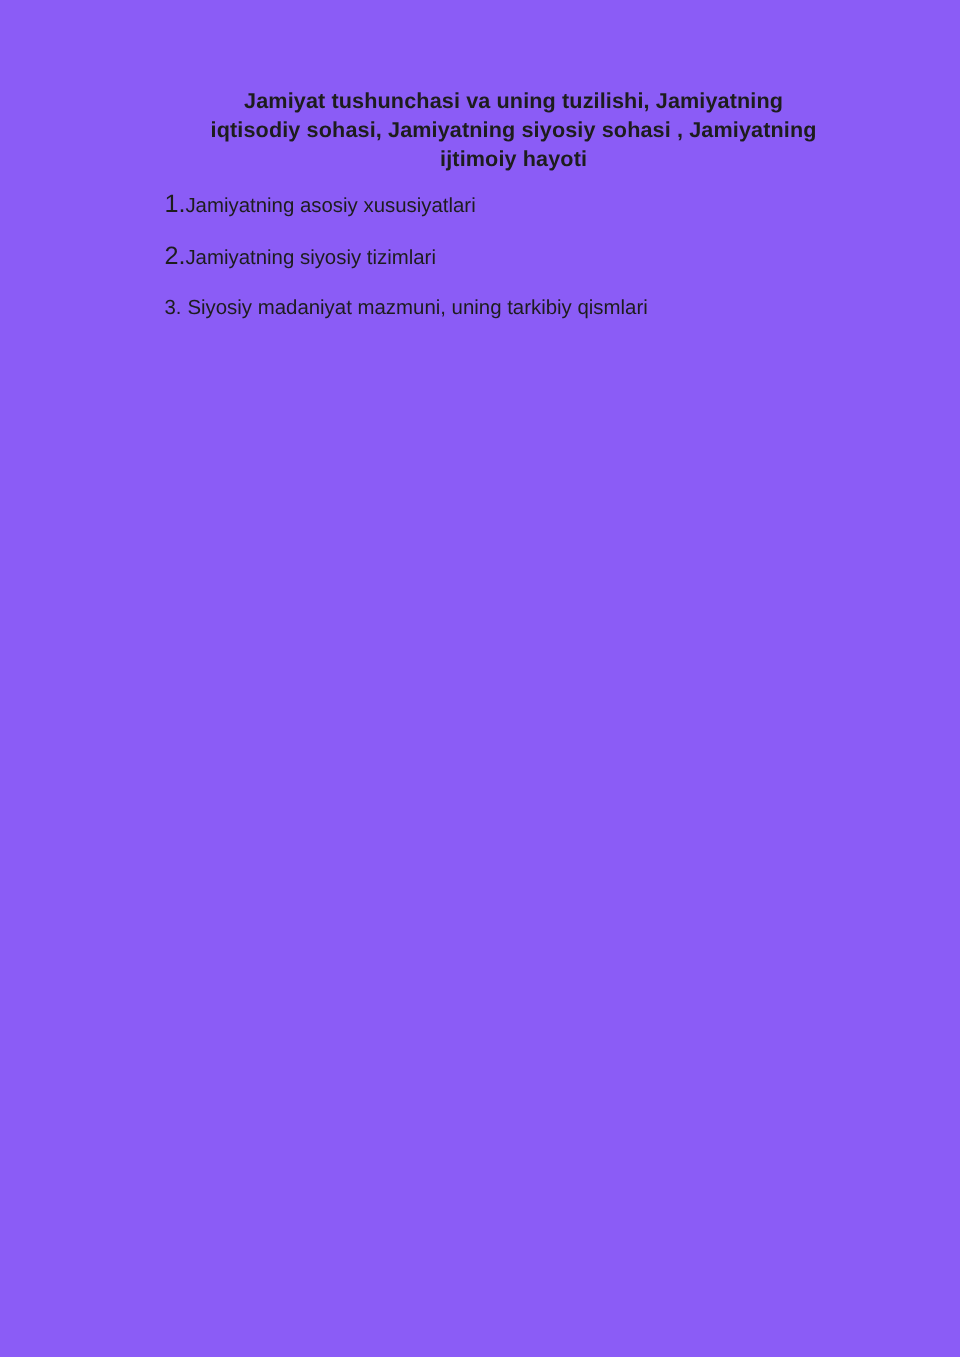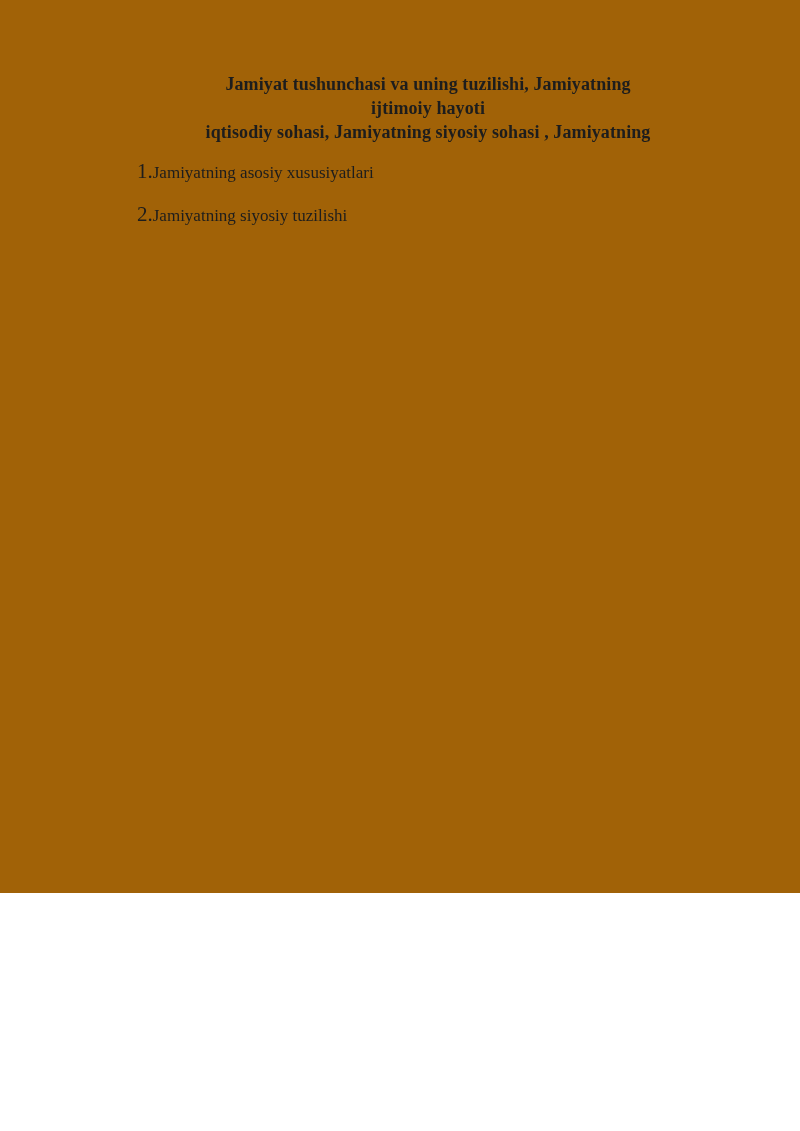--- a/index.html
+++ b/index.html
@@ -3,23 +3,23 @@
 <meta charset="utf-8">
 <style>
   html, body {
     margin: 0;
     padding: 0;
     background: #ffffff;
   }
   .page {
     position: relative;
     width: 800px;
-    height: 893px;
-    background: #a16207;
-    font-family: Liberation Serif, serif;
+    height: 1131px;
+    background: #8b5cf6;
+    font-family: Liberation Sans, sans-serif;
     color: #1d1d1d;
     overflow: hidden;
     box-sizing: border-box;
   }
   .content {
     padding: 72px 40px 0 96px; 
   }
   .title {
     margin: 0;
     font-size: 18px;
@@ -64,24 +64,25 @@
   }
 </style>
 </head>
 <body>
 
 <div class="page">
   <div class="content">
 
     <h1 class="title">
       <span class="tline">Jamiyat tushunchasi va uning tuzilishi, Jamiyatning</span>
+      <span class="tline">iqtisodiy sohasi, Jamiyatning siyosiy sohasi , Jamiyatning</span>
       <span class="tline">ijtimoiy hayoti</span>
-      <span class="tline">iqtisodiy sohasi, Jamiyatning siyosiy sohasi , Jamiyatning</span>
     </h1>
 
 
     <ol class="plan-list">
       <li class="list-item"><span class="item-number">1.</span><span class="item-text">Jamiyatning asosiy xususiyatlari</span></li>
-      <li class="list-item"><span class="item-number">2.</span><span class="item-text">Jamiyatning siyosiy tuzilishi</span></li>
+      <li class="list-item"><span class="item-number">2.</span><span class="item-text">Jamiyatning siyosiy tizimlari</span></li>
+      <li class="list-item spaced"><span class="item-number normal-size">3.</span><span class="item-text">Siyosiy madaniyat mazmuni, uning tarkibiy qismlari</span></li>
     </ol>
 
   </div>
 </div>
 
 </body></html>

